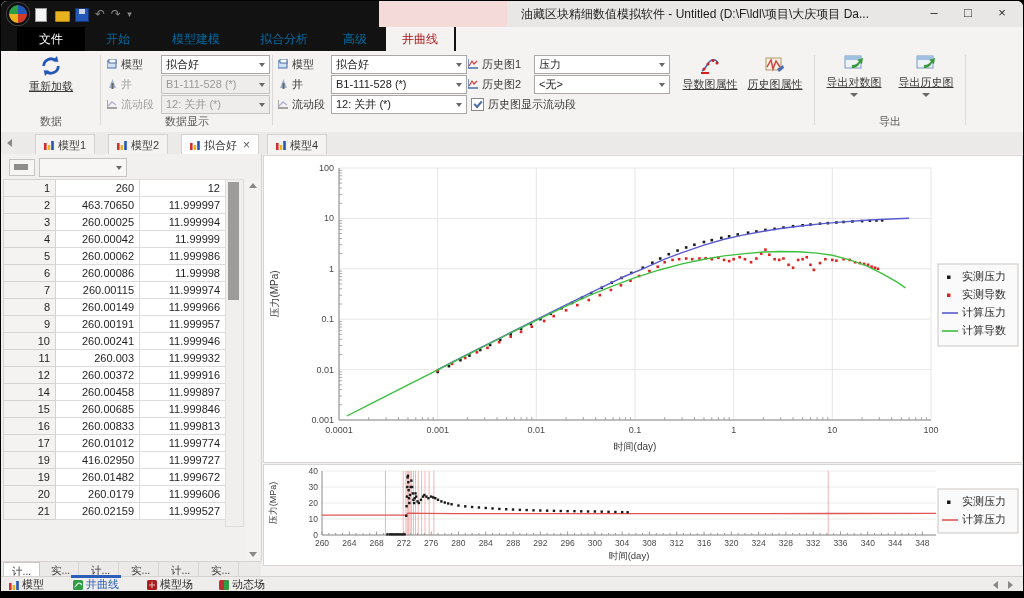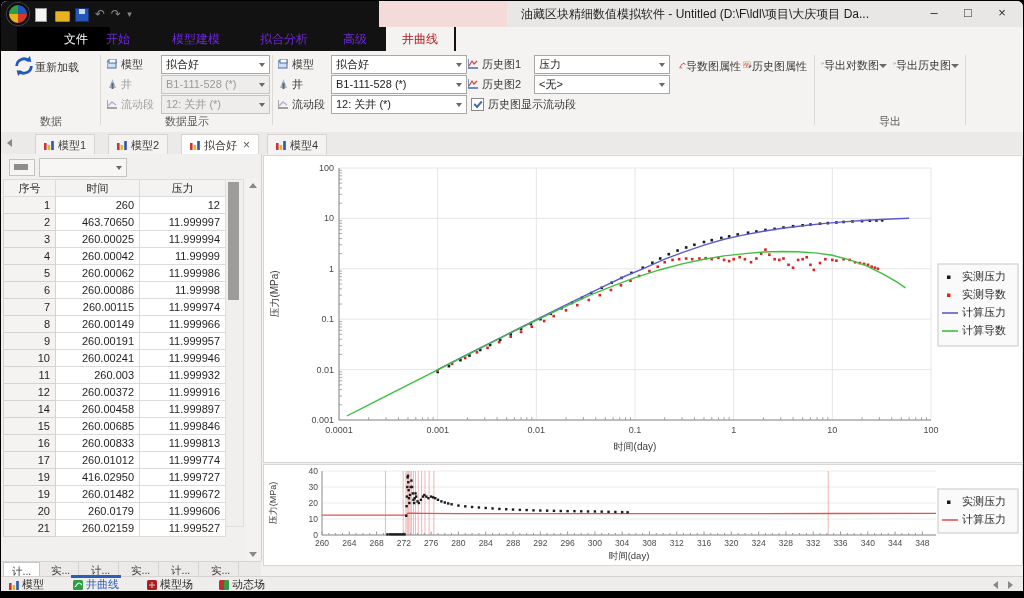--- a/index.html
+++ b/index.html
@@ -19,28 +19,28 @@
   .ic-open{background:#e8b31f;border:1px solid #b08410;width:13px;height:9px;margin-top:3px;border-radius:1px;}
   .ic-save{background:#2458b8;border:1px solid #16356e;width:12px;height:12px;}
   .ic-save:after{content:"";position:absolute;left:3px;top:0;width:6px;height:5px;background:#cfd8ea;}
   .uglyph{color:#8a8886;font-size:12px;line-height:20px;}
   .win-title{position:absolute;left:520px;top:0;height:26px;line-height:26px;font-size:12px;color:#1d1d1d;white-space:nowrap;}
   .win-controls{position:absolute;right:6px;top:0;height:26px;display:flex;gap:4px;}
   .win-btn{width:30px;height:26px;text-align:center;line-height:24px;font-size:13px;color:#2a2a2a;cursor:default;}
   
   #tabrow{position:absolute;left:0;top:26px;width:100%;height:24px;background:#f5f3f2;}
   #tabrow .darkstrip{position:absolute;left:0;top:0;width:455px;height:24px;background:#121212;}
-  .rtab{position:absolute;top:0;height:24px;line-height:24px;text-align:center;font-size:12px;color:#6d28d9;}
-  .rtab.file{color:#fff;background:#000;padding-left:25px;}
+  .rtab{position:absolute;top:0;height:24px;line-height:24px;text-align:center;font-size:12px;color:#0369a1;}
+  .rtab.file{color:#fff;background:#000;}
   .rtab.active{background:#f5f3f2;color:#b01818;}
   
   #ribbon{position:absolute;left:0;top:50px;width:100%;height:81px;background:#f5f3f2;border-bottom:1px solid #d8d5d2;}
   .rsep{position:absolute;top:4px;height:70px;width:1px;background:#dcd9d6;}
   .rgroup-label{position:absolute;bottom:3px;font-size:11px;color:#5a5856;text-align:center;}
-  .bigbtn{position:absolute;top:4px;display:flex;flex-direction:row;align-items:center;font-size:11px;color:#3a3836;}
+  .bigbtn{position:absolute;top:4px;display:flex;flex-direction:column;align-items:center;font-size:11px;color:#3a3836;text-decoration:underline;}
   .bigbtn .cap{margin-top:2px;white-space:nowrap;}
   .rrow{position:absolute;height:18px;display:flex;align-items:center;font-size:11px;color:#3a3836;}
   .rrow .mini{width:11px;height:10px;margin-right:3px;flex:0 0 auto;}
   .combo{position:absolute;height:17px;background:#fff;border:1px solid #aaa8a6;font-size:11px;color:#222;
     line-height:16px;padding-left:4px;overflow:hidden;white-space:nowrap;}
   .combo .arr{position:absolute;right:4px;top:7px;width:0;height:0;border-left:3.5px solid transparent;
     border-right:3.5px solid transparent;border-top:4px solid #6a6866;}
   .combo.disabled{background:#eeedec;color:#9b9998;border-color:#c6c4c2;}
   .rrow.disabled{color:#a09e9c;}
   .chk{width:11px;height:11px;background:#fff;border:1px solid #8a8886;position:relative;margin-right:4px;flex:0 0 auto;}
@@ -310,25 +310,20 @@
         </div>
       <div class="combo mcombo"><span></span><span class="arr"></span></div>
     </div>
     <table class="grid">
       <colgroup>
           <col style="width:52px">
           <col style="width:84px">
           <col style="width:86px">
         </colgroup>
       <thead>
-        <tr>
-          <th>序号</th>
-          <th>时间</th>
-          <th>压力</th>
-        </tr>
       </thead>
       <tbody id="tbody">
           <tr>
             <td class="idx">1</td>
             <td>260</td>
             <td>12</td>
           </tr>
           <tr>
             <td class="idx">2</td>
             <td>463.70650</td>

